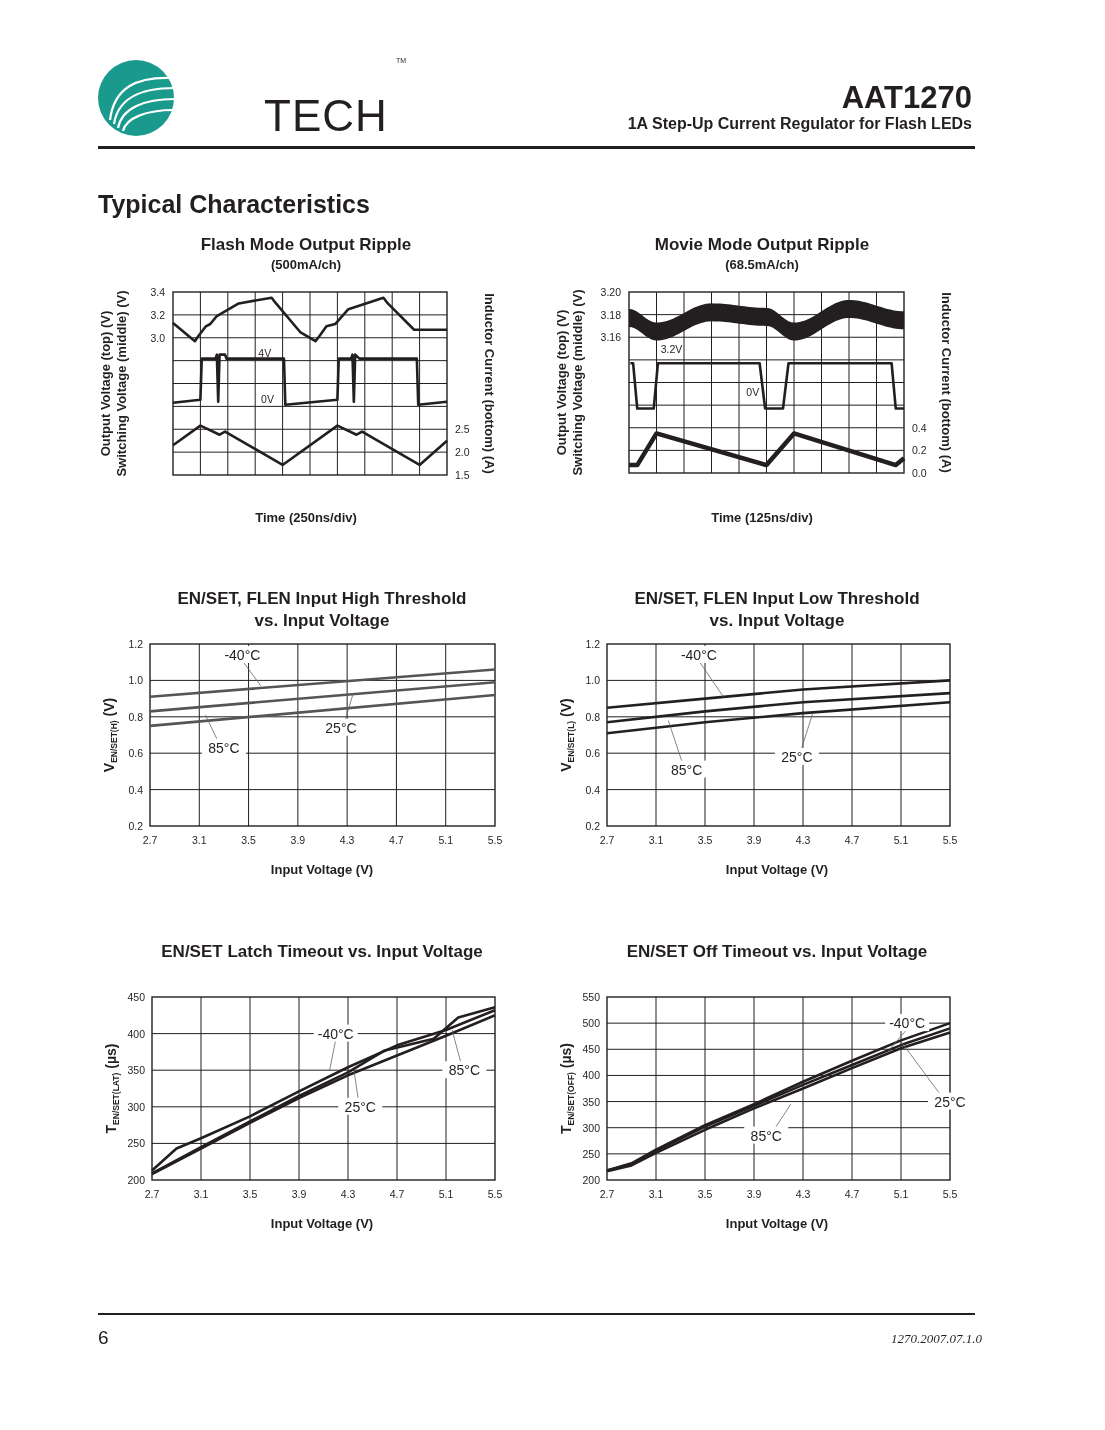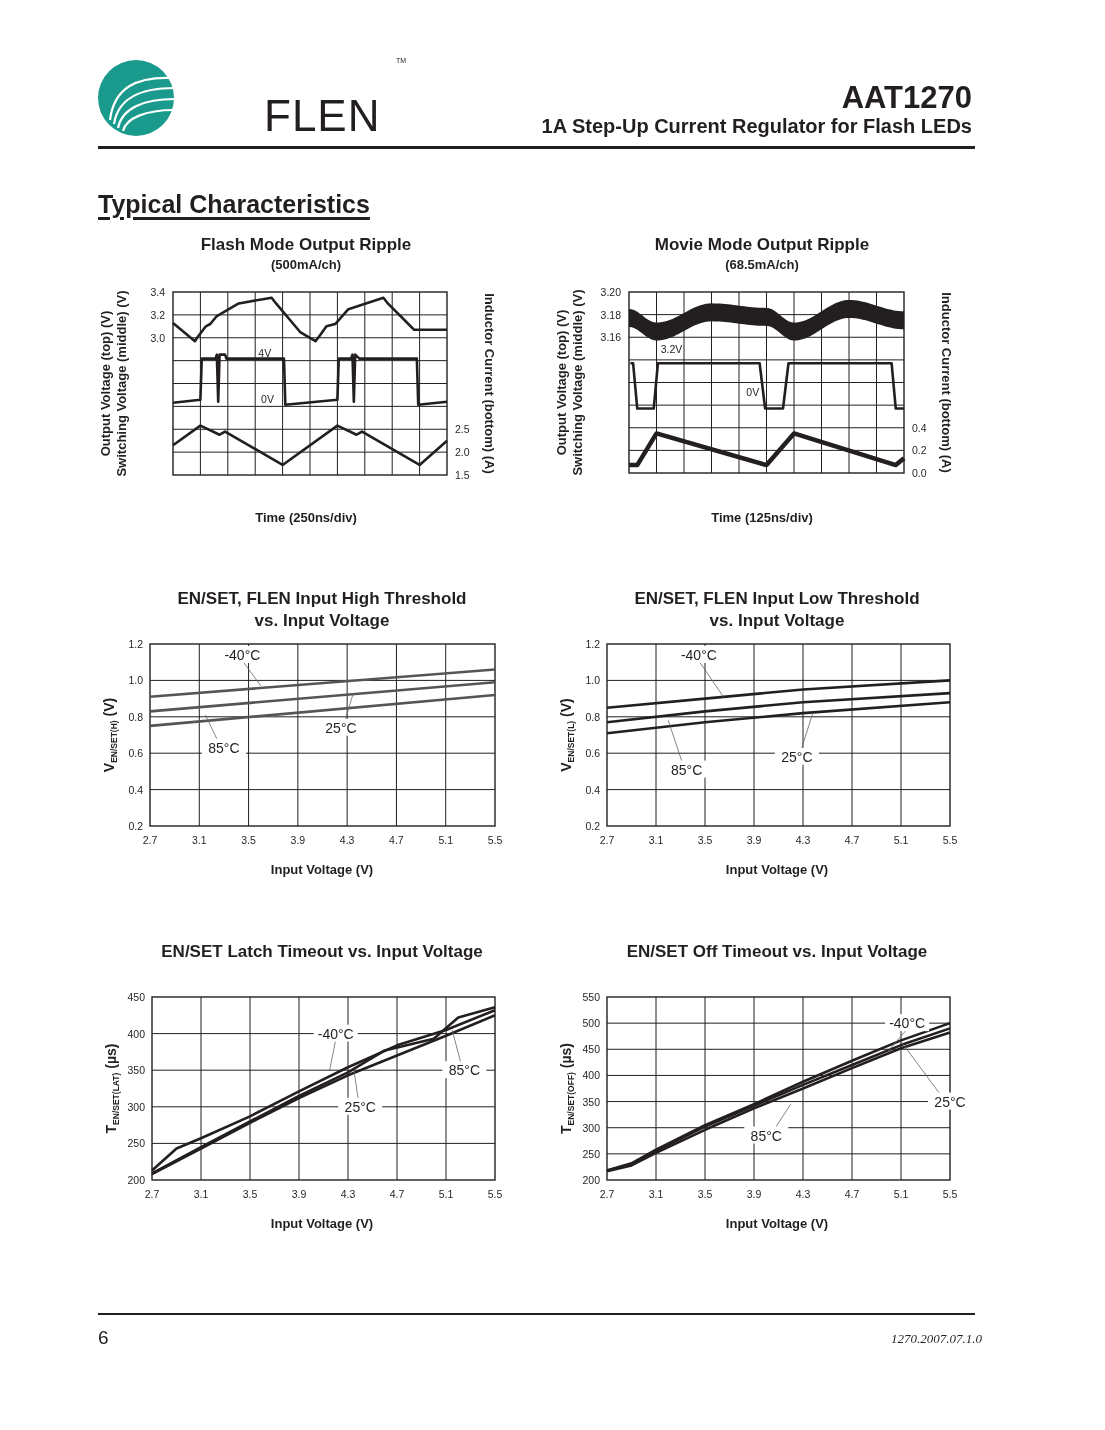--- a/index.html
+++ b/index.html
@@ -4,42 +4,42 @@
 <style>
   html, body { margin:0; padding:0; background:#fff; }
   body { width:1105px; height:1430px; position:relative; overflow:hidden;
          font-family:"Liberation Sans", sans-serif; color:#231f20; }
   .abs { position:absolute; }
   #logo { left:96px; top:54px; width:310px; height:86px; }
   #logo-word-1 { position:absolute; left:82px; top:0px; font-size:46px; letter-spacing:-2px; line-height:46px; font-weight:400; color:#231f20; }
   #logo-word-2 { position:absolute; left:168px; top:40px; font-size:44px; line-height:44px; font-weight:300; color:#231f20; letter-spacing:1px; }
   #logo-tm { position:absolute; left:300px; top:3px; font-size:7px; }
   #part-number { right:133px; top:80px; font-size:31px; font-weight:700; text-align:center; }
-  #subtitle { right:133px; top:115px; font-size:20px; font-weight:700; text-align:right; white-space:nowrap;margin-left:12px; }
+  #subtitle { right:133px; top:115px; font-size:16px; font-weight:700; text-align:right; white-space:nowrap;margin-left:12px; }
   #header-rule { left:98px; top:146px; width:877px; height:3px; background:#231f20; }
-  #section-title { left:98px; top:190px; font-size:25px; font-weight:700; text-decoration:underline; text-decoration-thickness:3px; text-underline-offset:4px; }
+  #section-title { left:98px; top:190px; font-size:25px; font-weight:700; text-decoration-thickness:3px; text-underline-offset:4px; }
   #footer-rule { left:98px; top:1313px; width:877px; height:2px; background:#231f20; }
   #page-num { left:98px; top:1327px; font-size:19px; }
   #doc-code { right:123px; top:1331px; font-family:"Liberation Serif", serif; font-style:italic; font-size:13px; }
   svg.chart { position:absolute; left:0; top:0; overflow:visible; }
   svg text { font-family:"Liberation Sans", sans-serif; fill:#231f20; }
 </style>
 </head>
 <body>
 
 <div id="logo" class="abs">
   <svg width="80" height="80" viewBox="0 0 80 80" style="position:absolute;left:0;top:4px">
     <circle cx="40" cy="40" r="38" fill="#1a9a8c"></circle>
     <path d="M14 62 C18 30 40 18 78 20" stroke="#fff" stroke-width="2.2" fill="none"></path>
     <path d="M18 66 C22 40 44 30 79 30" stroke="#fff" stroke-width="2.2" fill="none"></path>
     <path d="M22 70 C26 50 48 41 79 41" stroke="#fff" stroke-width="2.2" fill="none"></path>
     <path d="M27 73 C30 60 50 52 78 52" stroke="#fff" stroke-width="2.2" fill="none"></path>
   </svg>
   <span id="logo-tm">TM</span>
-  <span id="logo-word-2">FLEN</span>
+  <span id="logo-word-2">TECH</span>
 </div>
 <div id="part-number" class="abs">AAT1270</div>
 <div id="subtitle" class="abs">1A Step-Up Current Regulator for Flash LEDs</div>
 <div id="header-rule" class="abs"></div>
 
 <div id="section-title" class="abs">Typical Characteristics</div>
 
 <svg id="charts" class="chart" width="1105" height="1430">
     <g>
       <text x="306" y="250" font-size="17" text-anchor="middle" font-weight="700">Flash Mode Output Ripple</text>

